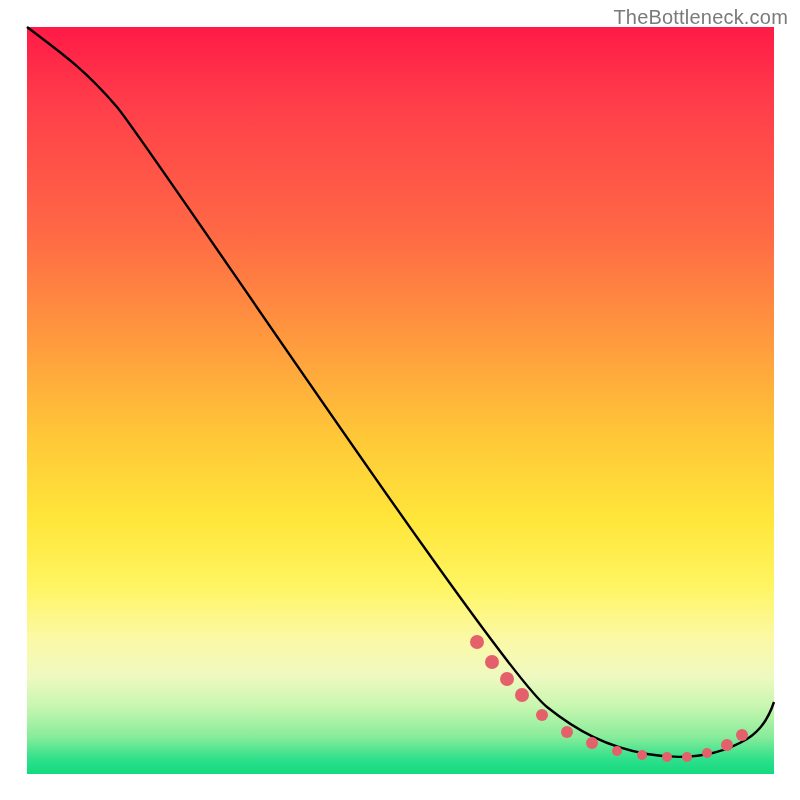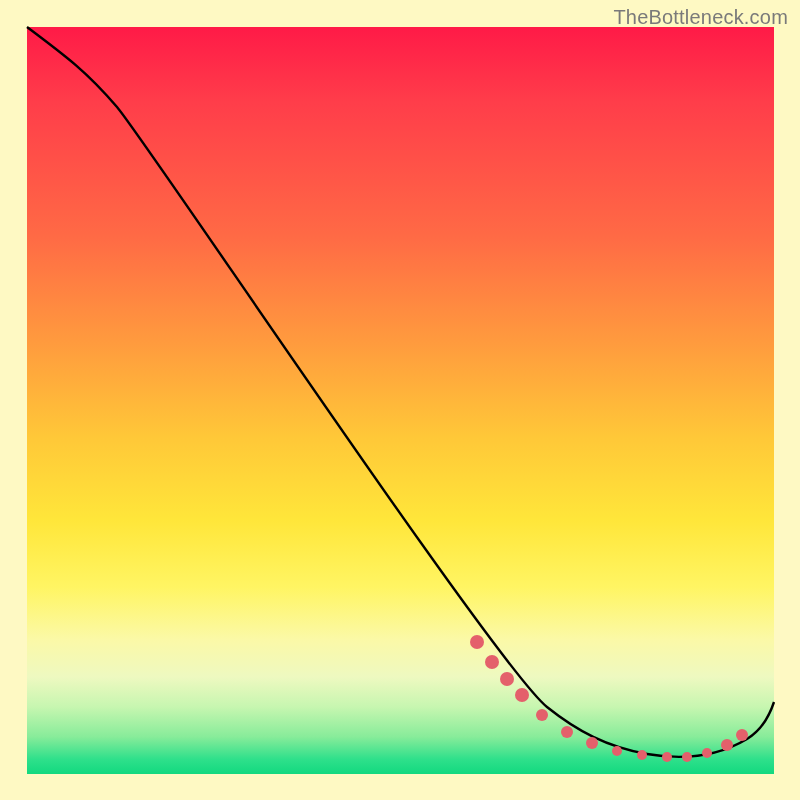--- a/index.html
+++ b/index.html
@@ -8,21 +8,21 @@
     width: 800px;
     height: 800px;
     background: #000;
     overflow: hidden;
     font-family: Arial, Helvetica, sans-serif;
   }
   .stage {
     position: relative;
     width: 800px;
     height: 800px;
-    background: #fef9c3;
+    background: #ffffff;
   }
   .plot {
     position: absolute;
     left: 27px;
     top: 27px;
     width: 747px;
     height: 747px;
     
     background: linear-gradient(
       to bottom,

